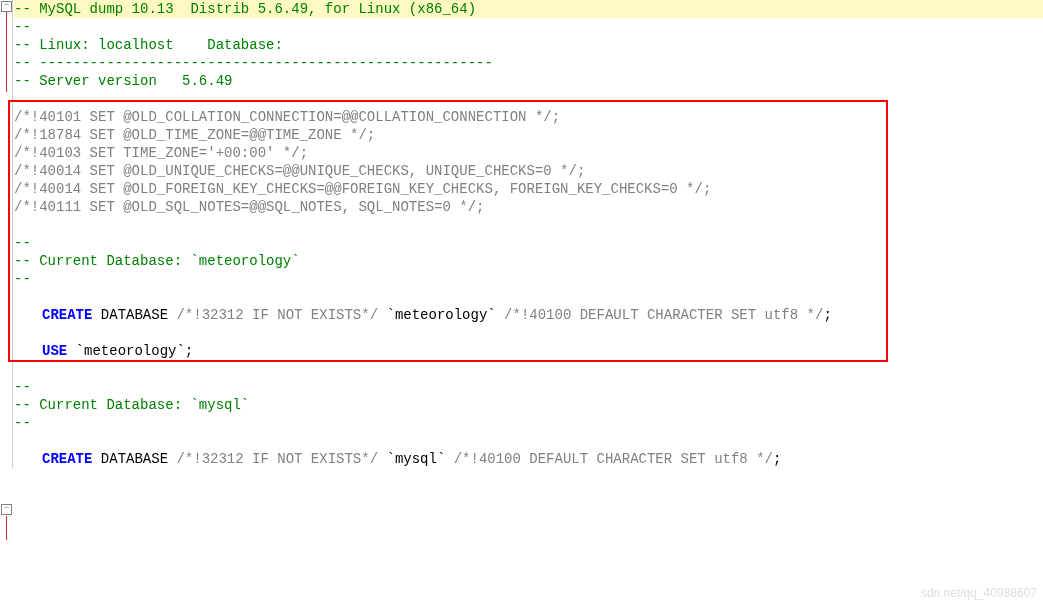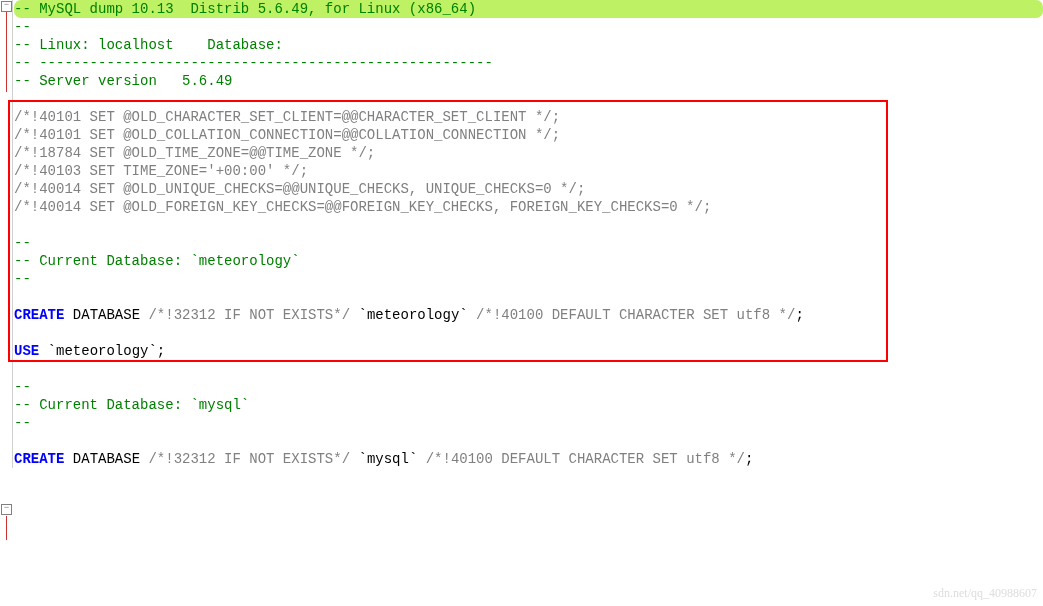--- a/index.html
+++ b/index.html
@@ -22,62 +22,61 @@
   .fold-minus {
     position: absolute; left: 1px; width: 9px; height: 9px;
     border: 1px solid #808080; background: #fff;
     font-size: 9px; line-height: 7px; text-align: center; color: #808080;
     cursor: default;
   }
   .fold-line {
     position: absolute; left: 6px; width: 1px; background: #cc3333;
   }
   .first-row {
-    background: #bef264;
-    border-radius: 7px;
+    background: #fef9c3;
   }
   .line { white-space: pre; }
   .comment { color: #008000; }
   .grey { color: #808080; }
-  .keyword { color: #0000ff; font-weight: bold; }
+  .keyword { color: #0000ff; font-weight: bold; padding-left: 28px; }
   .backtick { color: #000000; }
   .red-box {
     position: absolute;
     border: 2px solid #ff0000;
   }
   .watermark {
     position: absolute;
     color: #dddddd;
-    font-family: Liberation Serif, serif;
+    font-family: Liberation Sans, sans-serif;
     font-size: 12px;
   }
 </style>
 </head>
 <body>
 
 <div class="code-wrap">
   <div class="fold-bar">
     <div class="fold-minus" style="top:1px">−</div>
     <div class="fold-line" style="top:12px; height:80px;"></div>
     <div class="fold-minus" style="top:504px">−</div>
     <div class="fold-line" style="top:516px; height:24px;"></div>
   </div>
 
   <div class="line first-row comment">-- MySQL dump 10.13  Distrib 5.6.49, for Linux (x86_64)</div>
   <div class="line comment">--</div>
   <div class="line comment">-- Linux: localhost    Database:</div>
   <div class="line comment">-- ------------------------------------------------------</div>
   <div class="line comment">-- Server version   5.6.49</div>
   <div class="line"> </div>
-  <div class="line grey">/*!40101 SET @OLD_CHARACTER_SET_CLIENT=@@CHARACTER_SET_CLIENT */;</div>
   <div class="line grey">/*!40101 SET @OLD_COLLATION_CONNECTION=@@COLLATION_CONNECTION */;</div>
   <div class="line grey">/*!18784 SET @OLD_TIME_ZONE=@@TIME_ZONE */;</div>
   <div class="line grey">/*!40103 SET TIME_ZONE='+00:00' */;</div>
   <div class="line grey">/*!40014 SET @OLD_UNIQUE_CHECKS=@@UNIQUE_CHECKS, UNIQUE_CHECKS=0 */;</div>
   <div class="line grey">/*!40014 SET @OLD_FOREIGN_KEY_CHECKS=@@FOREIGN_KEY_CHECKS, FOREIGN_KEY_CHECKS=0 */;</div>
+  <div class="line grey">/*!40111 SET @OLD_SQL_NOTES=@@SQL_NOTES, SQL_NOTES=0 */;</div>
   <div class="line"> </div>
   <div class="line comment">--</div>
   <div class="line comment">-- Current Database: `meteorology`</div>
   <div class="line comment">--</div>
   <div class="line"> </div>
   <div class="line"><span class="keyword">CREATE</span><span> DATABASE </span><span class="grey">/*!32312 IF NOT EXISTS*/</span><span class="backtick"> `meteorology` </span><span class="grey">/*!40100 DEFAULT CHARACTER SET utf8 */</span><span>;</span></div>
   <div class="line"> </div>
   <div class="line"><span class="keyword">USE</span><span class="backtick"> `meteorology`;</span></div>
   <div class="line"> </div>
   <div class="line comment">--</div>

